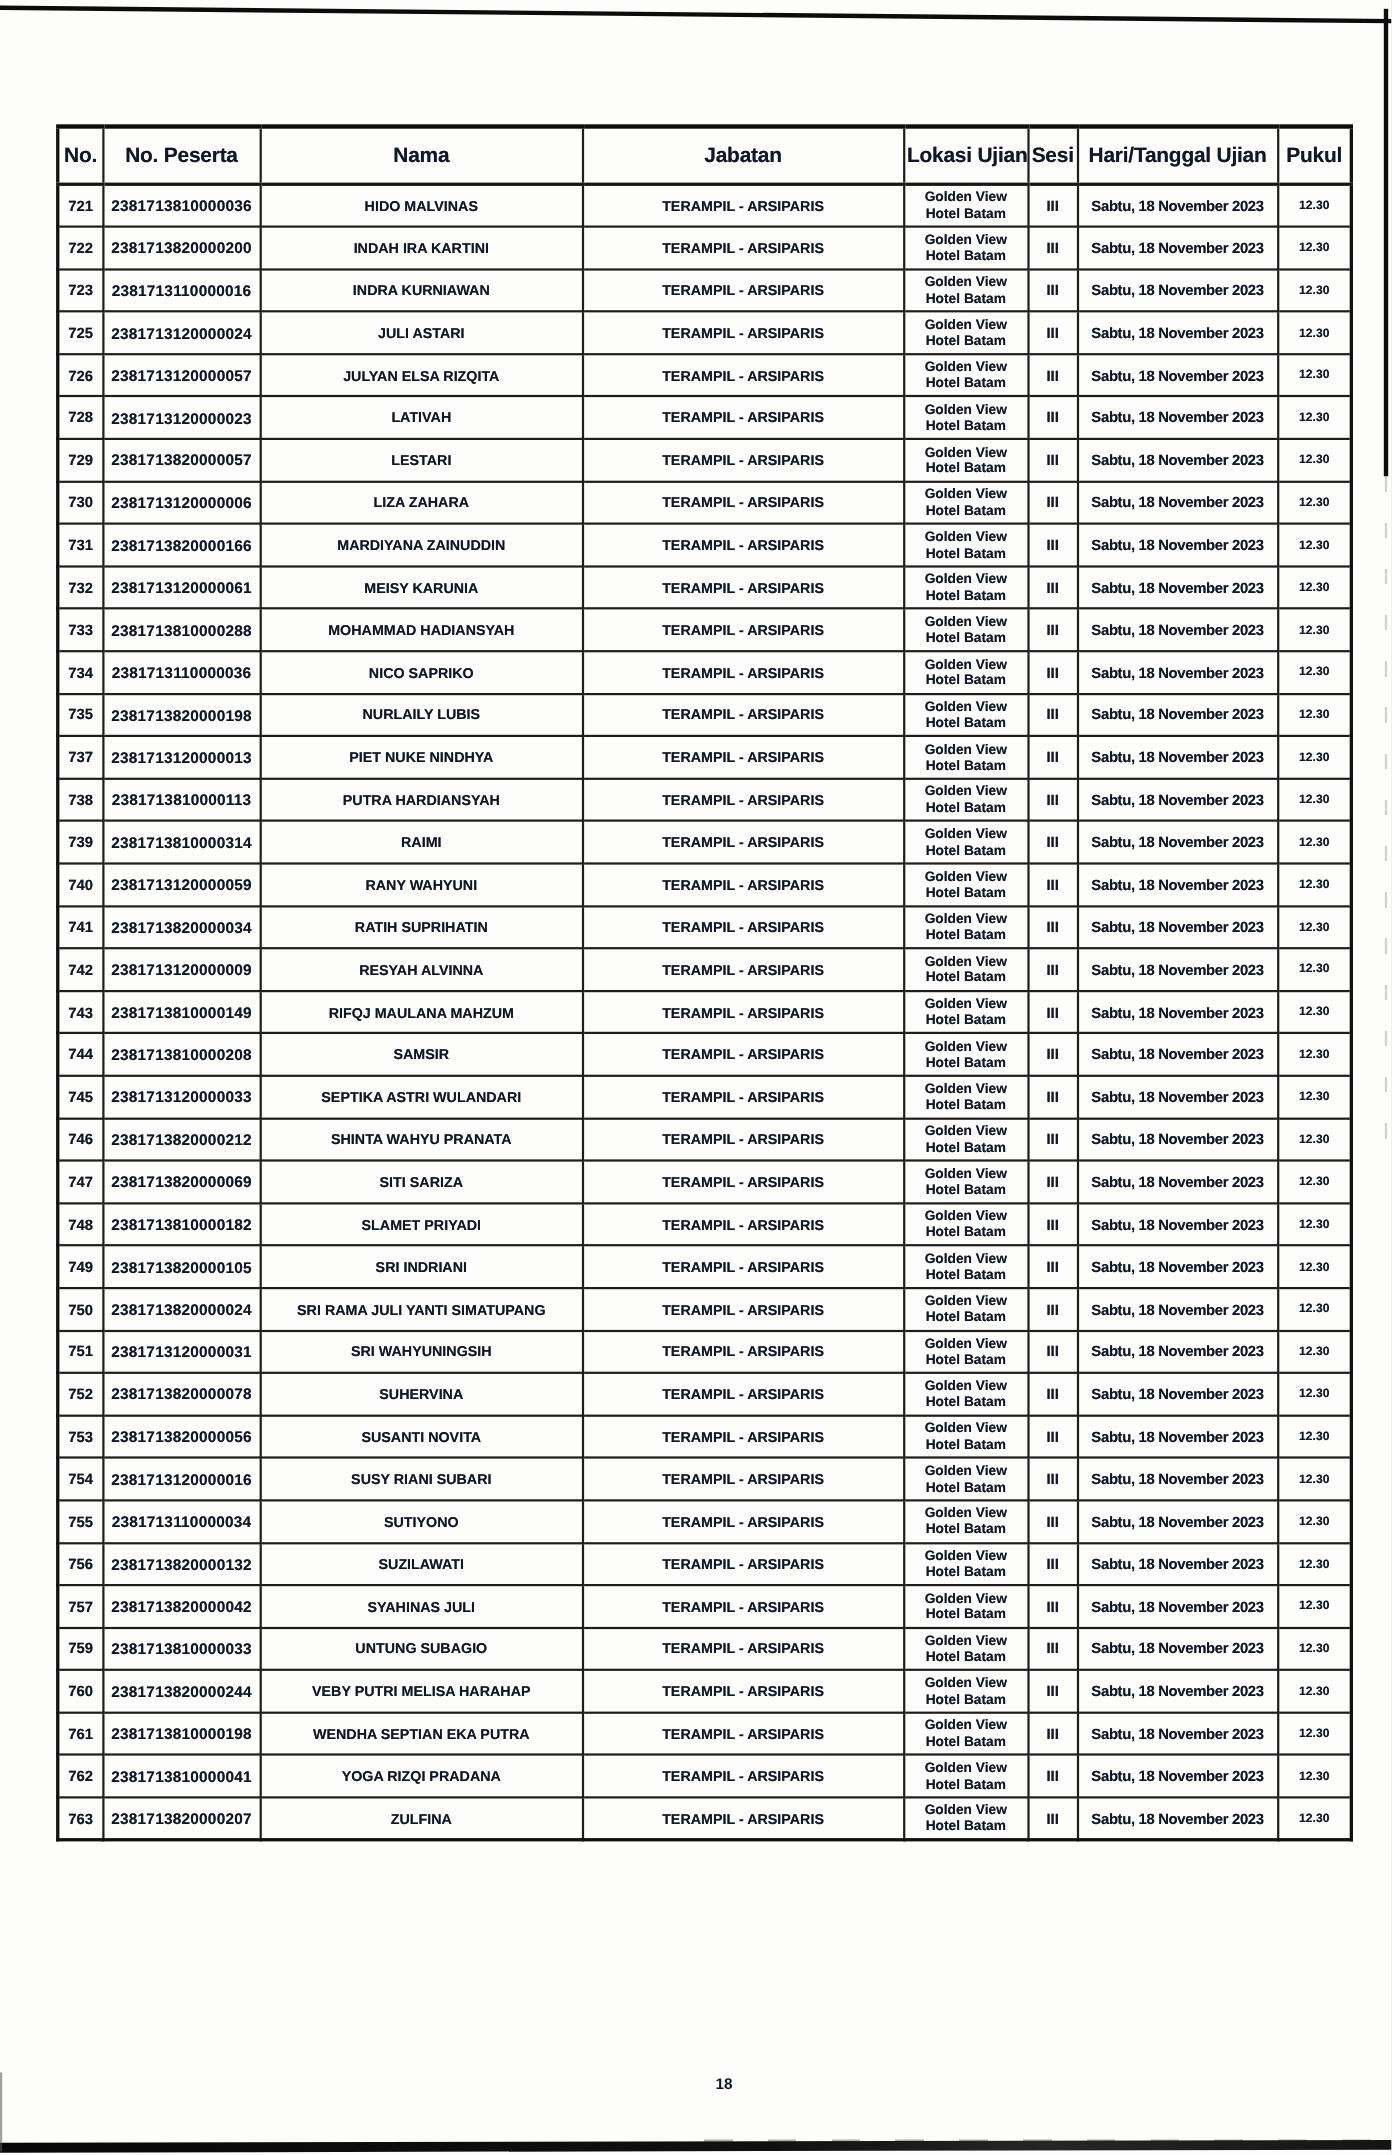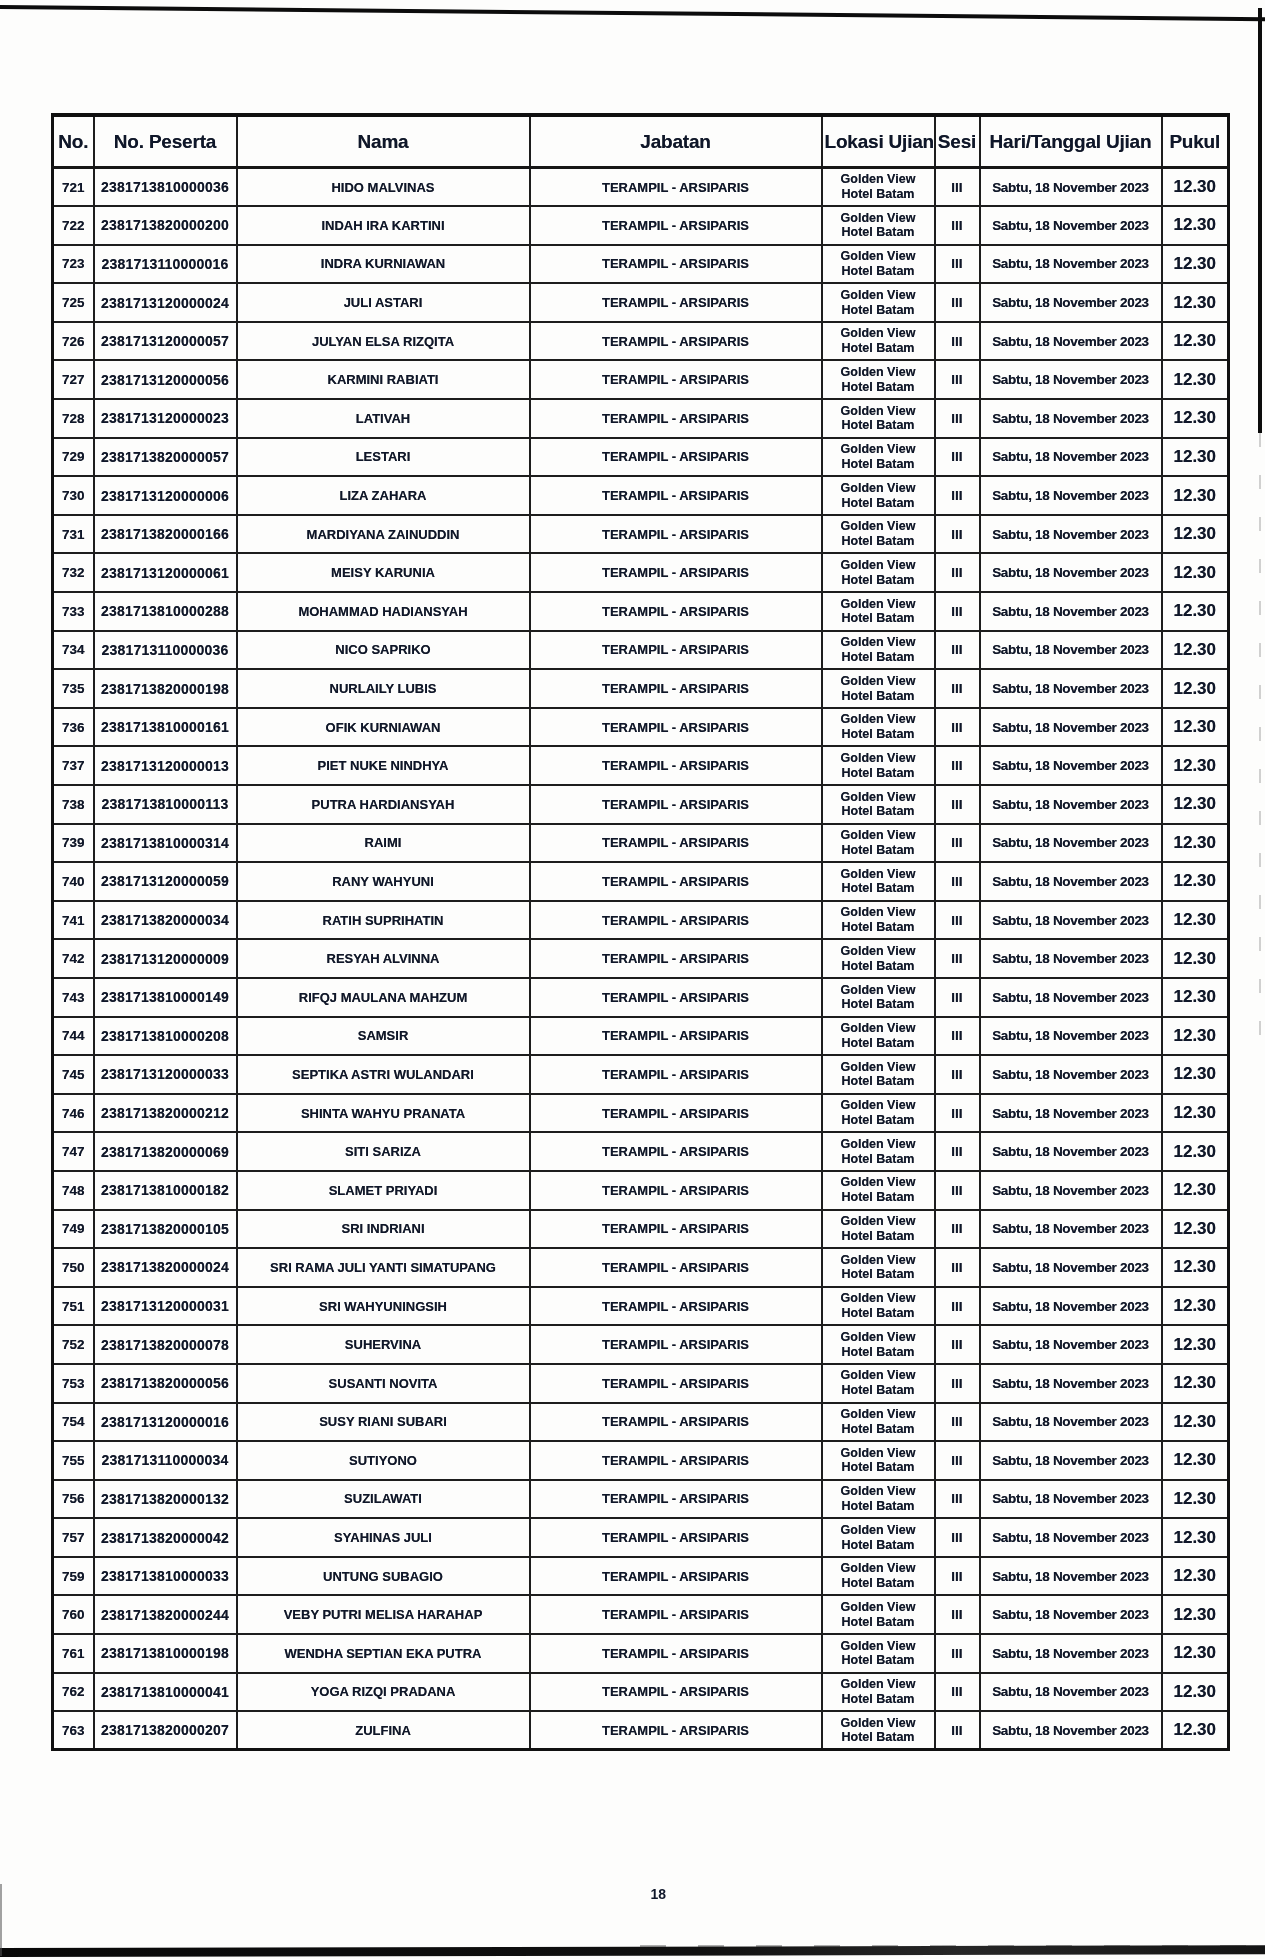--- a/index.html
+++ b/index.html
@@ -77,21 +77,21 @@
     border-bottom:3px solid #161616;
   }
   .schedule tbody tr { height:38.6px; }
   td.c-no      { font-size:13.5px; }
   td.c-peserta { font-size:14px; letter-spacing:.2px;margin-left:32px; }
   td.c-nama    { font-size:13px; }
   td.c-jabatan { font-size:13px; }
   td.c-lokasi  { font-size:12.5px; line-height:1.18; white-space:normal; }
   td.c-sesi    { font-size:13.5px; }
   td.c-hari    { font-size:13.5px; letter-spacing:-0.3px; }
-  td.c-pukul   { font-size:17px; }
+  td.c-pukul   { font-size:11px; }
 
   .page-number {
     position:absolute; left:626px; top:1886px;
     width:40px; text-align:right;
     font-size:14px; font-weight:700;
   }
 </style>
 </head>
 <body>
 
@@ -184,33 +184,20 @@
           <td class="c-jabatan">TERAMPIL - ARSIPARIS</td>
           <td class="c-lokasi">
             <div>Golden View</div>
             <div>Hotel Batam</div>
           </td>
           <td class="c-sesi">III</td>
           <td class="c-hari">Sabtu, 18 November 2023</td>
           <td class="c-pukul">12.30</td>
         </tr>
         <tr>
-          <td class="c-no">727</td>
-          <td class="c-peserta">2381713120000056</td>
-          <td class="c-nama">KARMINI RABIATI</td>
-          <td class="c-jabatan">TERAMPIL - ARSIPARIS</td>
-          <td class="c-lokasi">
-            <div>Golden View</div>
-            <div>Hotel Batam</div>
-          </td>
-          <td class="c-sesi">III</td>
-          <td class="c-hari">Sabtu, 18 November 2023</td>
-          <td class="c-pukul">12.30</td>
-        </tr>
-        <tr>
           <td class="c-no">728</td>
           <td class="c-peserta">2381713120000023</td>
           <td class="c-nama">LATIVAH</td>
           <td class="c-jabatan">TERAMPIL - ARSIPARIS</td>
           <td class="c-lokasi">
             <div>Golden View</div>
             <div>Hotel Batam</div>
           </td>
           <td class="c-sesi">III</td>
           <td class="c-hari">Sabtu, 18 November 2023</td>
@@ -301,33 +288,20 @@
           <td class="c-jabatan">TERAMPIL - ARSIPARIS</td>
           <td class="c-lokasi">
             <div>Golden View</div>
             <div>Hotel Batam</div>
           </td>
           <td class="c-sesi">III</td>
           <td class="c-hari">Sabtu, 18 November 2023</td>
           <td class="c-pukul">12.30</td>
         </tr>
         <tr>
-          <td class="c-no">736</td>
-          <td class="c-peserta">2381713810000161</td>
-          <td class="c-nama">OFIK KURNIAWAN</td>
-          <td class="c-jabatan">TERAMPIL - ARSIPARIS</td>
-          <td class="c-lokasi">
-            <div>Golden View</div>
-            <div>Hotel Batam</div>
-          </td>
-          <td class="c-sesi">III</td>
-          <td class="c-hari">Sabtu, 18 November 2023</td>
-          <td class="c-pukul">12.30</td>
-        </tr>
-        <tr>
           <td class="c-no">737</td>
           <td class="c-peserta">2381713120000013</td>
           <td class="c-nama">PIET NUKE NINDHYA</td>
           <td class="c-jabatan">TERAMPIL - ARSIPARIS</td>
           <td class="c-lokasi">
             <div>Golden View</div>
             <div>Hotel Batam</div>
           </td>
           <td class="c-sesi">III</td>
           <td class="c-hari">Sabtu, 18 November 2023</td>

